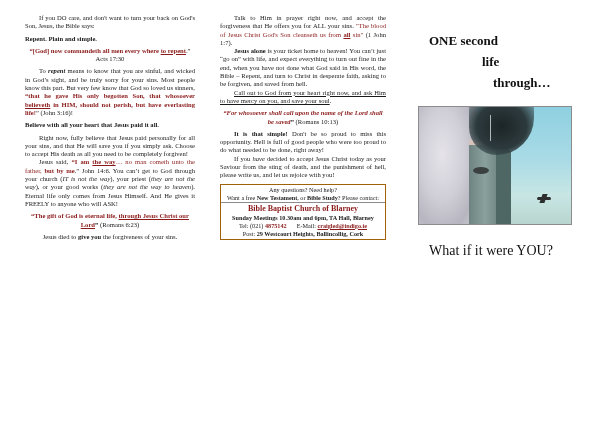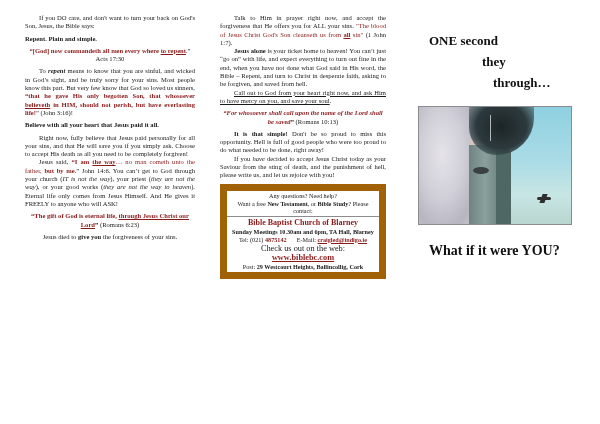--- a/index.html
+++ b/index.html
@@ -34,23 +34,23 @@
     background: radial-gradient(ellipse at 50% 40%, #1c2427 0%, #2d3a3d 55%, rgba(60,80,85,0.6) 80%, rgba(120,150,155,0) 100%); }
   .tower { position: absolute; left: 50px; top: 36px; width: 40px; height: 83px;
     background: linear-gradient(90deg, #6f8482 0%, #8aa09c 40%, #5b716e 100%); }
   .tower2 { position: absolute; left: 77px; top: 44px; width: 15px; height: 75px; background: #4f6764; }
   .tower-top { position: absolute; left: 50px; top: 33px; width: 32px; height: 5px; background: #d8c4bc; }
   .impact { position: absolute; left: 54px; top: 60px; width: 16px; height: 7px; border-radius: 50%; background: #3a4140; }
   .antenna { position: absolute; left: 71px; top: 8px; width: 1px; height: 26px; background: #b0b8ba; }
   .plane { position: absolute; left: 118px; top: 90px; width: 14px; height: 3px; background: #2c2f2e; border-radius: 2px; }
   .plane::before { content: ""; position: absolute; left: 4px; top: -3px; width: 5px; height: 9px; background: #2c2f2e; transform: skewX(-20deg); }
 
-  #tagline { position: absolute; left: 429px; top: 243px; font-weight: bold; font-size: 14px; line-height: 16px; color: #111; white-space: nowrap; }
+  #tagline { position: absolute; left: 429px; top: 243px; font-weight: normal; font-size: 14px; line-height: 16px; color: #111; white-space: nowrap; }
 
-  #contact-box { margin-top: 4px; border: 7px solid #a16207; font-size: 6.2px; line-height: 7.9px; }
+  #contact-box { margin-top: 4px; border: 1px solid #a16207; font-size: 6.2px; line-height: 7.9px; }
   #contact-top { text-align: center; padding: 1px 2px 1px 2px; border-bottom: 1px solid #8c8c8c; }
   #contact-bottom { text-align: center; padding: 1px 2px 1px 2px; }
   .church-name { color: #8b1a1a; font-weight: bold; font-size: 8px; line-height: 9.5px; }
   .web-line { font-size: 8.3px; line-height: 9.5px; }
 </style>
 </head>
 <body>
 
 <div id="panel-left" class="panel">
   <p class="indent">If you DO care, and don't want to turn your back on God's Son, Jesus, the Bible says:</p>
@@ -100,32 +100,29 @@
       <div>
         <span>Want a free </span><span class="bold">New Testament</span><span>, or </span><span class="bold">Bible Study</span><span>? Please contact:</span>
       </div>
     </div>
     <div id="contact-bottom">
       <div class="church-name">Bible Baptist Church of Blarney</div>
       <div class="bold">Sunday Meetings 10.30am and 6pm, TA Hall, Blarney</div>
       <div>
         <span>Tel: (021) </span><span class="redbold">4875142</span><span style="display:inline-block;width:10px"></span><span>E-Mail: </span><span class="redbold u">craigled@indigo.ie</span>
       </div>
-      <div class="web-line">
-        <span>Check us out on the web: </span><span class="redbold u">www.biblebc.com</span>
-      </div>
       <div>
         <span>Post: </span><span class="bold">29 Westcourt Heights, Ballincollig, Cork</span>
       </div>
     </div>
   </div>
 </div>
 
 <div id="title-1" class="title-line">ONE second</div>
-<div id="title-2" class="title-line">they</div>
+<div id="title-2" class="title-line">life</div>
 <div id="title-3" class="title-line">through…</div>
 
 <div id="photo" title="World Trade Center towers burning with approaching plane">
   <div class="smoke-left"></div>
   <div class="tower"></div>
   <div class="tower2"></div>
   <div class="tower-top"></div>
   <div class="smoke-dark"></div>
   <div class="antenna"></div>
   <div class="impact"></div>

